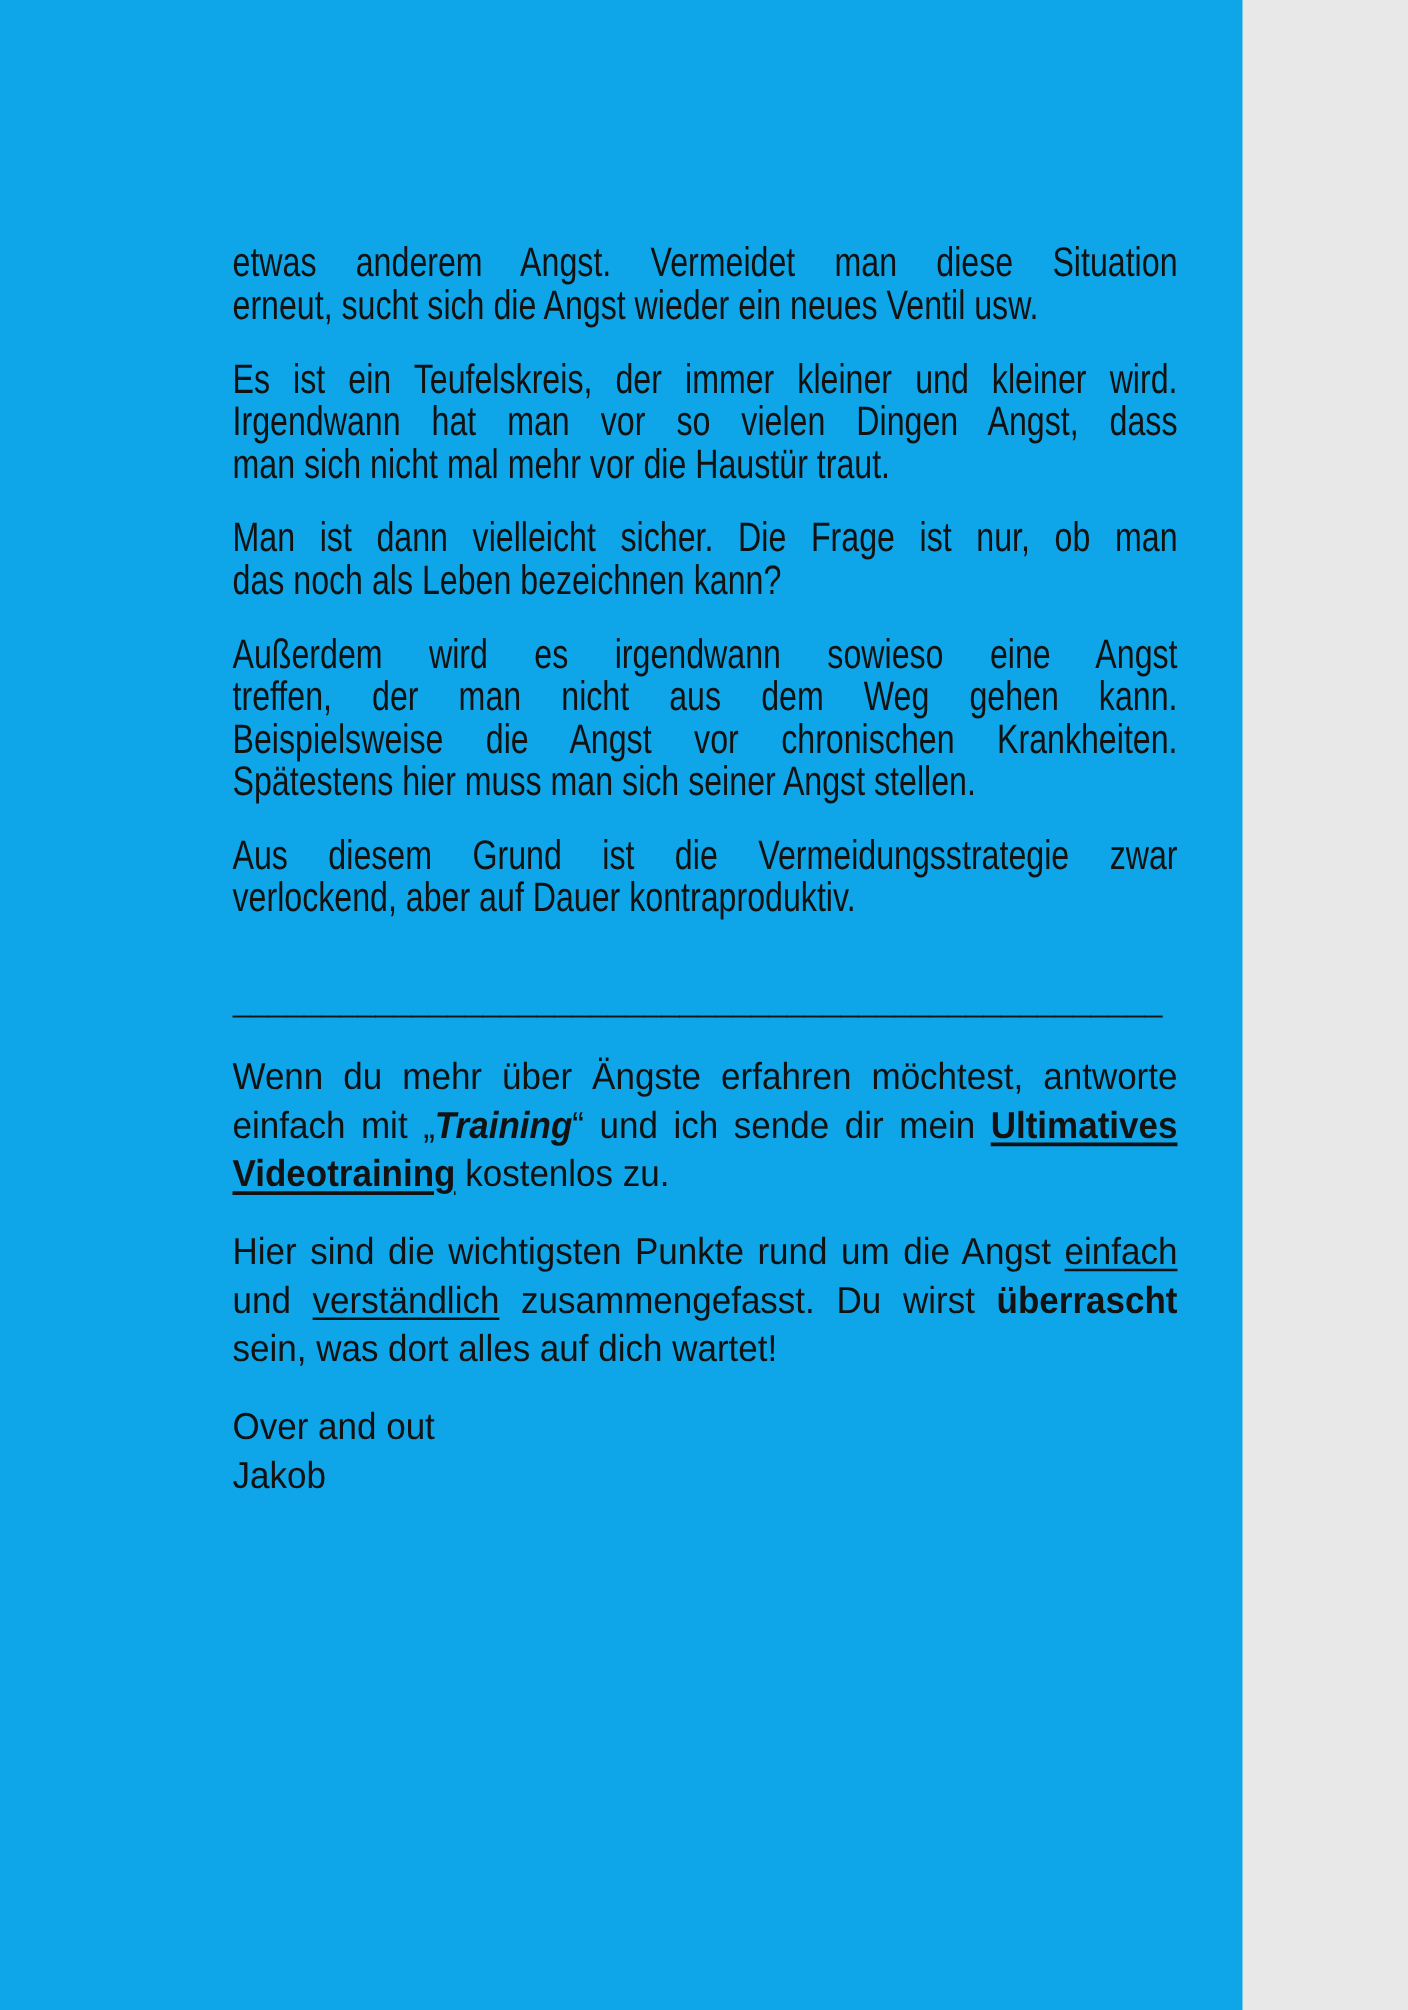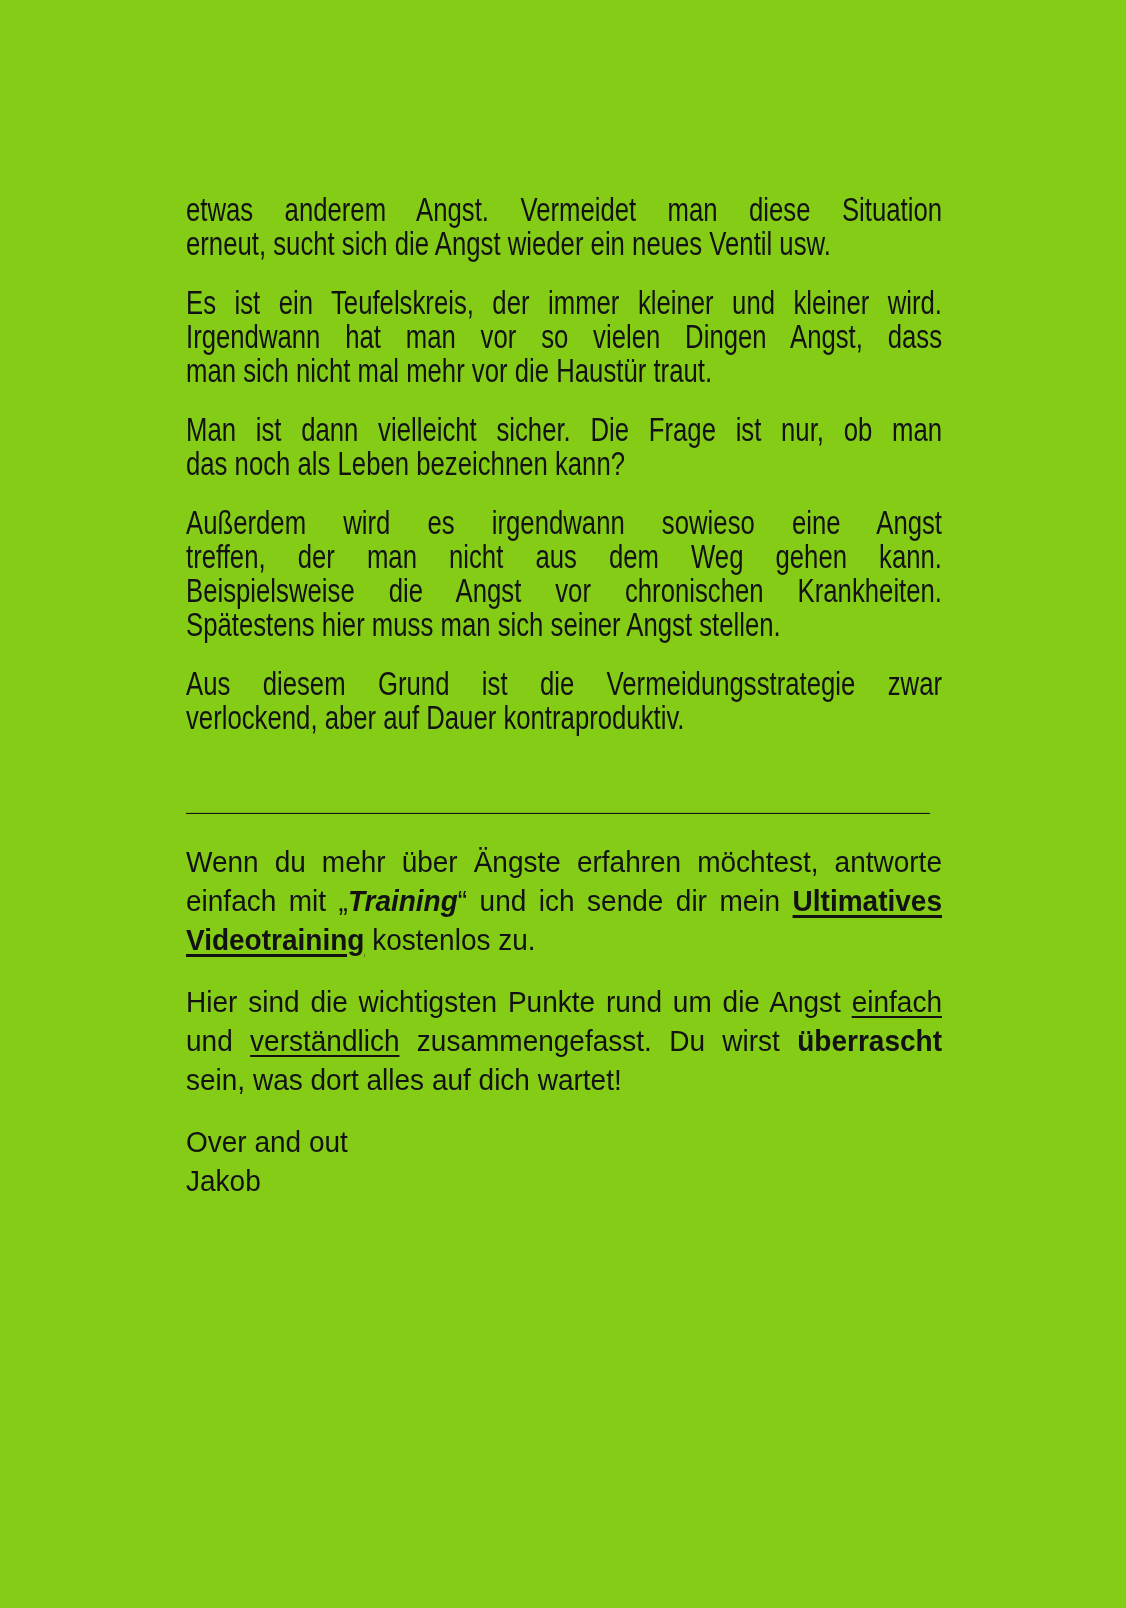--- a/index.html
+++ b/index.html
@@ -1,19 +1,19 @@
 <!DOCTYPE html>
 <html><head>
 <meta charset="utf-8">
 <style>
   html,body{margin:0;padding:0;background:#e8e8e8;}
   .page{
     position:relative;
-    width:1126px;height:1608px;
-    background:#84cc16;
+    width:994px;height:1608px;
+    background:#0ea5e9;
     overflow:hidden;
     color:#121212;
   }
   .content{
     position:absolute;
     left:186px;top:0;
     width:756px;
   }
   
   .sec1{

